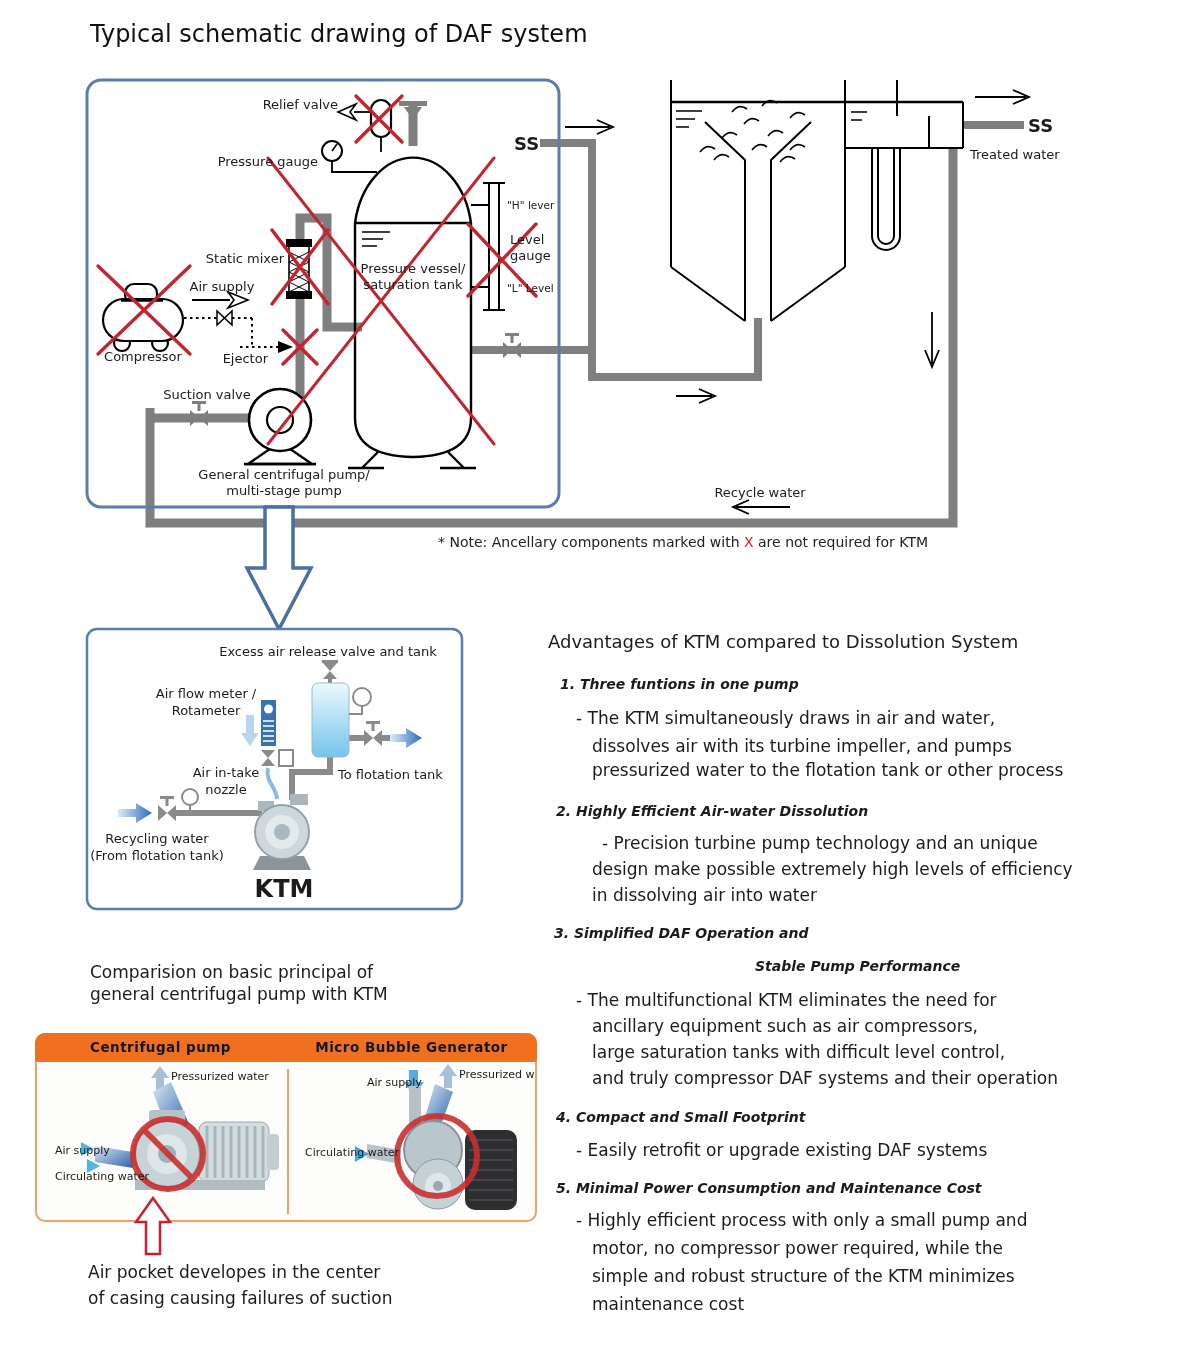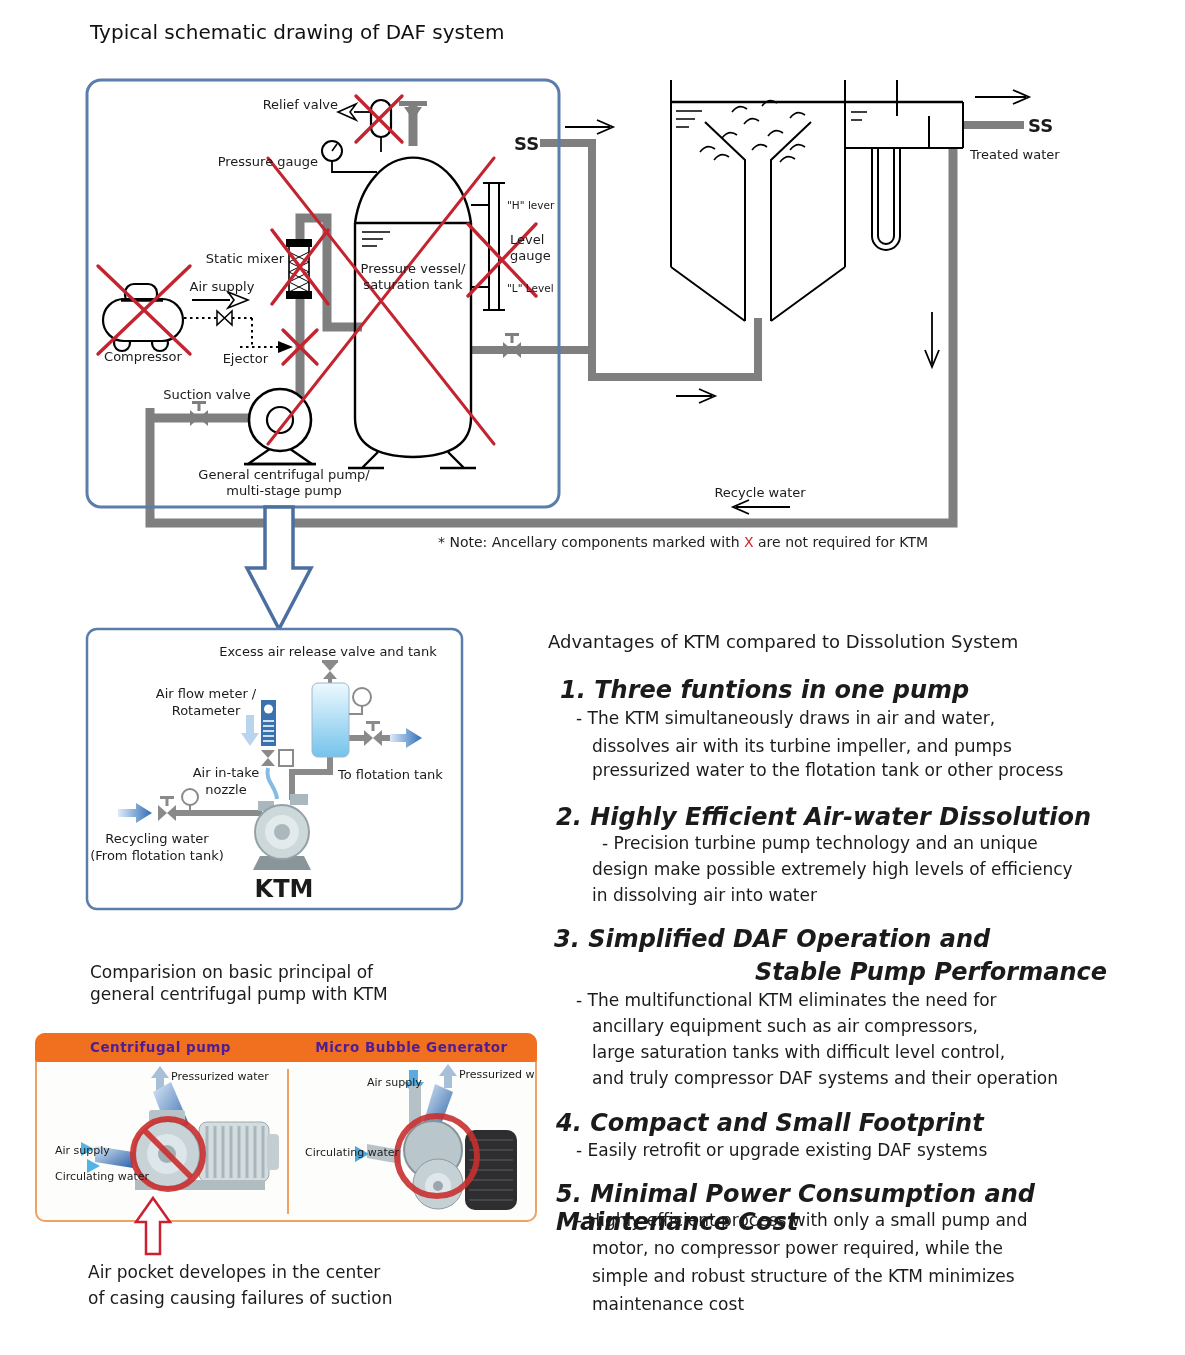--- a/index.html
+++ b/index.html
@@ -1,32 +1,32 @@
 <!DOCTYPE html>
 <html><head>
 <meta charset="utf-8">
 <style>
   html,body{margin:0;padding:0;background:#ffffff;}
   .page{position:relative;width:1185px;height:1355px;background:#fff;overflow:hidden;
         font-family:"DejaVu Sans",sans-serif;color:#1b1b1b;}
   .abs{position:absolute;}
   svg text{font-family:"DejaVu Sans",sans-serif;fill:#1b1b1b;}
-  .title{font-size:20px;color:#111;}
+  .title{font-size:24px;color:#111;}
   .note{font-size:14px;color:#222;}
   .note .xmark{color:#d02028;}
   .adv-head{font-size:18px;}
-  .adv-title{font-size:24px;font-weight:bold;font-style:italic;}
+  .adv-title{font-size:14px;font-weight:bold;font-style:italic;}
   .adv-line{font-size:17px;}
   .cmp-head{font-size:17px;line-height:22px;}
   .caption{font-size:17px;}
   .panel{position:absolute;left:35px;top:1033px;width:502px;height:189px;
          border:2px solid #efa263;border-radius:10px;background:#fdfdfc;box-sizing:border-box;}
   .panel-header{position:absolute;left:-2px;top:-2px;width:502px;height:29px;background:#f1701f;
          border-radius:10px 10px 3px 3px;display:flex;}
-  .panel-header span{flex:1;text-align:center;color:#4c1d95;font-weight:bold;font-size:13.5px;line-height:29px;letter-spacing:.5px;}
+  .panel-header span{flex:1;text-align:center;color:#0f172a;font-weight:bold;font-size:13.5px;line-height:29px;letter-spacing:.5px;}
   .panel-divider{position:absolute;left:250px;top:34px;height:145px;width:2px;background:#f0a262;}
 </style>
 </head>
 <body>
 
 <div class="page">
 
   <div class="abs title" style="left:90px;top:20px;">Typical schematic drawing of DAF system</div>
 
   <svg class="abs" style="left:0;top:0;" width="1185" height="930" viewBox="0 0 1185 930">

